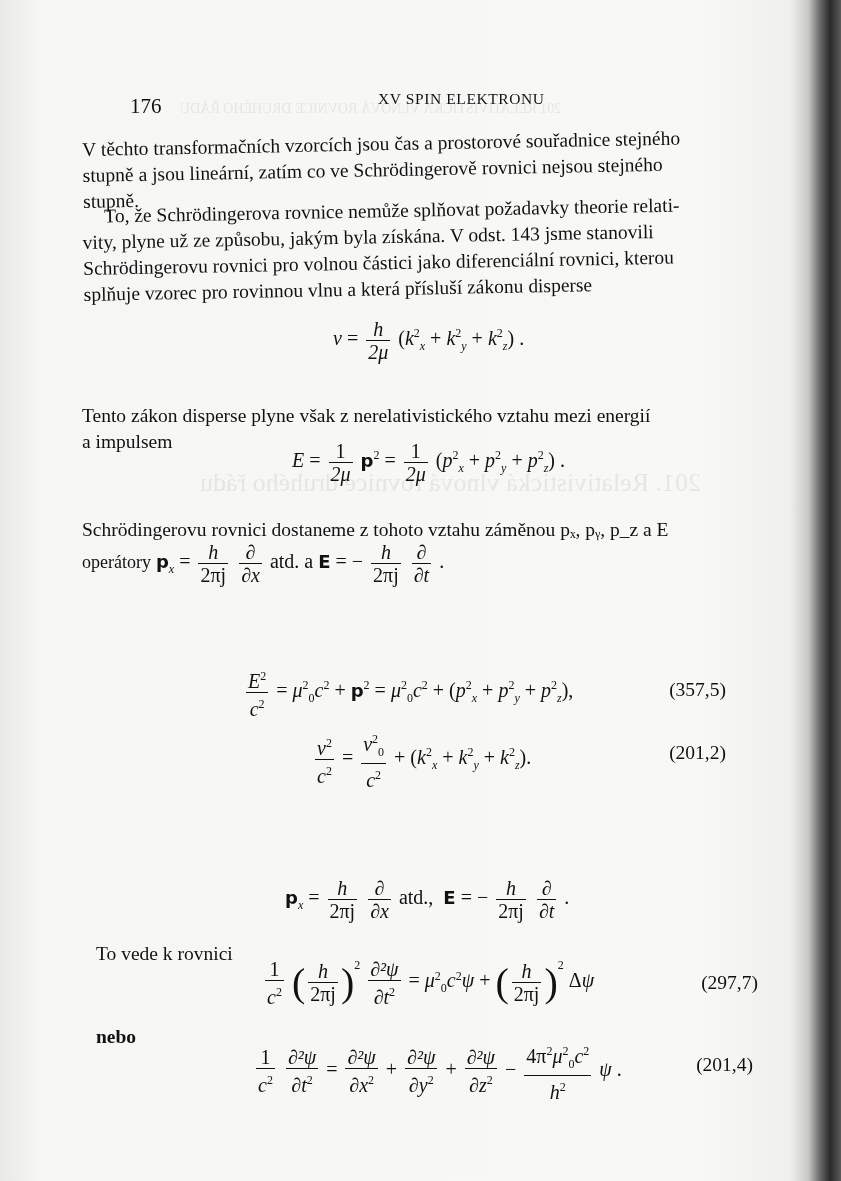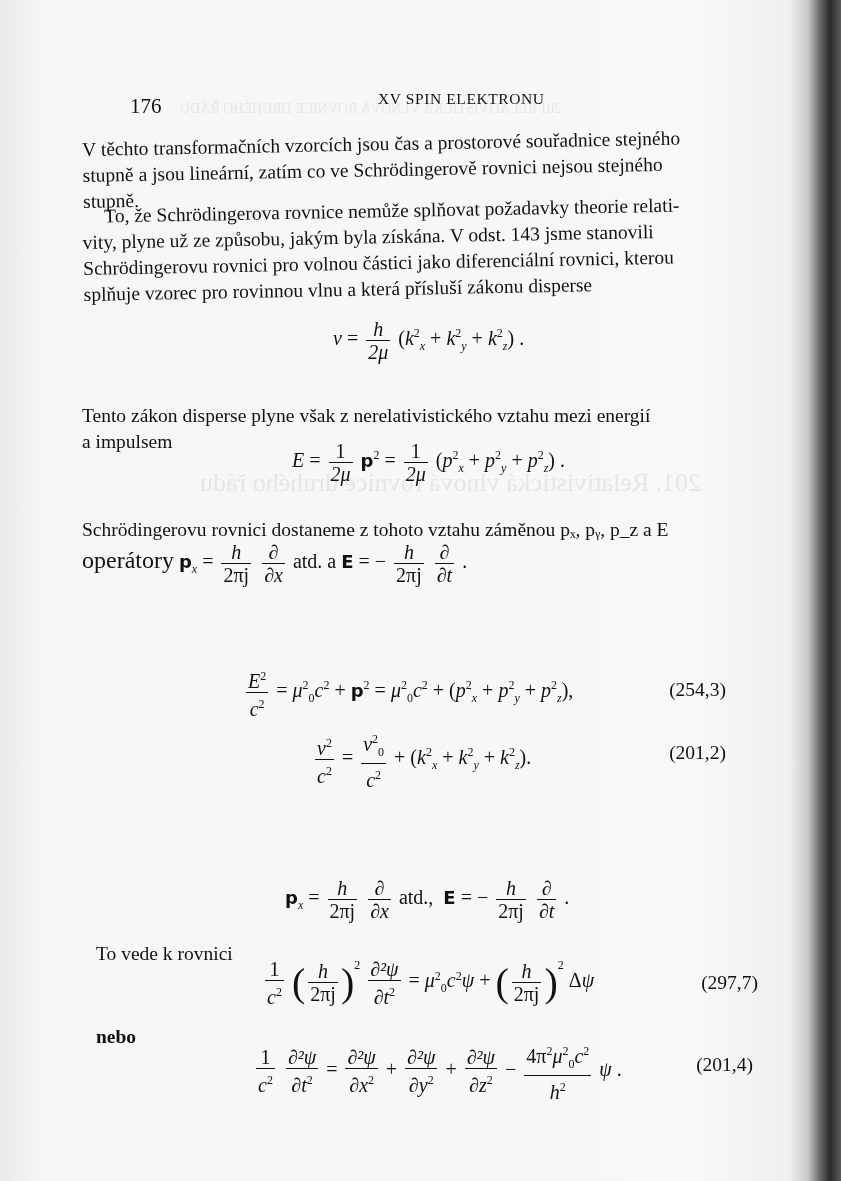--- a/index.html
+++ b/index.html
@@ -77,21 +77,21 @@
     <span>p</span><span class="up rm">2</span><span class="dn">y</span>
     <span class="rm">+</span>
     <span>p</span><span class="up rm">2</span><span class="dn">z</span><span class="rm">)</span>
     <span class="rm">.</span>
   </div>
 
   <div class="txt" style="top:517px;">
     <span class="line">Schrödingerovu rovnici dostaneme z tohoto vztahu záměnou pₓ, pᵧ, p_z a E</span>
   </div>
   <div class="eq" style="left:82px;top:541px;font-style:normal;">
-    <span style="font-size:24px;">operátory</span>
+    <span style="font-size:18px;">operátory</span>
     <span class="bold">p</span><span class="dn">x</span>
     <span>=</span>
     <span class="frac"><span class="num" style="font-style:italic">h</span><span>2πj</span></span>
     <span class="frac"><span class="num">∂</span><span style="font-style:italic">∂x</span></span>
     <span>atd. a</span>
     <span class="bold">E</span>
     <span>= −</span>
     <span class="frac"><span class="num" style="font-style:italic">h</span><span>2πj</span></span>
     <span class="frac"><span class="num">∂</span><span style="font-style:italic">∂t</span></span>
     <span>.</span>
@@ -105,21 +105,21 @@
     <span class="rm">+</span>
     <span class="bold">p</span><span class="up rm">2</span>
     <span class="rm">=</span>
     <span>μ</span><span class="up rm">2</span><span class="dn rm">0</span><span>c</span><span class="up rm">2</span>
     <span class="rm">+</span>
     <span class="rm">(</span><span>p</span><span class="up rm">2</span><span class="dn">x</span>
     <span class="rm">+</span>
     <span>p</span><span class="up rm">2</span><span class="dn">y</span>
     <span class="rm">+</span>
     <span>p</span><span class="up rm">2</span><span class="dn">z</span><span class="rm">)</span><span class="rm">,</span>
-    <span class="eqno" style="top:14px;">(254,3)</span>
+    <span class="eqno" style="top:14px;">(357,5)</span>
   </div>
 
 
   <div class="eq" style="left:312px;top:728px;width:472px;">
     <span class="frac"><span class="num"><span>ν</span><span class="up rm">2</span></span><span><span>c</span><span class="up rm">2</span></span></span>
     <span class="rm">=</span>
     <span class="frac"><span class="num"><span>ν</span><span class="up rm">2</span><span class="dn rm">0</span></span><span><span>c</span><span class="up rm">2</span></span></span>
     <span class="rm">+</span>
     <span class="rm">(</span><span>k</span><span class="up rm">2</span><span class="dn">x</span>
     <span class="rm">+</span>

